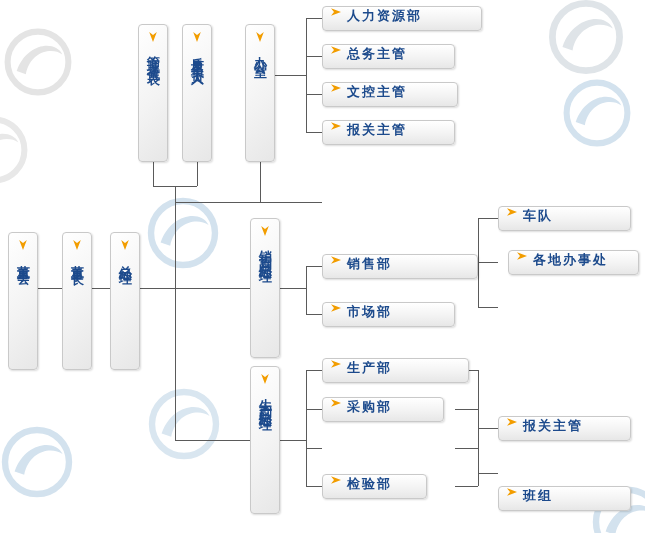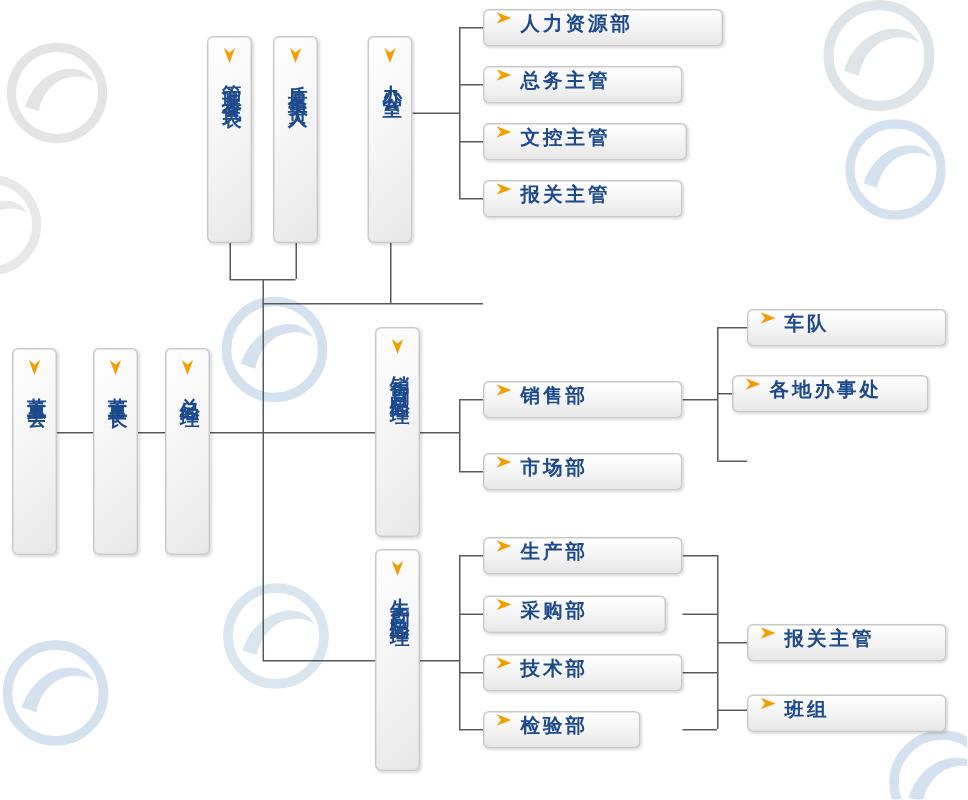--- a/index.html
+++ b/index.html
@@ -161,54 +161,50 @@
     <span class="hlabel">总务主管</span>
   </div>
   <div class="hbox" style="left:322px;top:82px;width:136px">
     <span class="arrow"></span>
     <span class="hlabel">文控主管</span>
   </div>
   <div class="hbox" style="left:322px;top:120px;width:133px">
     <span class="arrow"></span>
     <span class="hlabel">报关主管</span>
   </div>
-  <div class="hbox" style="left:322px;top:254px;width:133px">
+  <div class="hbox" style="left:322px;top:254px;width:156px">
     <span class="arrow"></span>
     <span class="hlabel">销售部</span>
   </div>
   <div class="hbox" style="left:498px;top:206px;width:133px">
     <span class="arrow"></span>
     <span class="hlabel">车队</span>
   </div>
   <div class="hbox" style="left:322px;top:302px;width:133px">
     <span class="arrow"></span>
     <span class="hlabel">市场部</span>
   </div>
-  <div class="hbox" style="left:488px;top:250px;width:131px">
+  <div class="hbox" style="left:508px;top:250px;width:131px">
     <span class="arrow"></span>
     <span class="hlabel">各地办事处</span>
   </div>
-  <div class="hbox" style="left:322px;top:358px;width:133px">
+  <div class="hbox" style="left:322px;top:358px;width:147px">
     <span class="arrow"></span>
     <span class="hlabel">生产部</span>
   </div>
   <div class="hbox" style="left:322px;top:397px;width:122px">
     <span class="arrow"></span>
     <span class="hlabel">采购部</span>
   </div>
-  <div class="hbox" style="left:322px;top:436px;width:133px">
-    <span class="arrow"></span>
-    <span class="hlabel">技术部</span>
-  </div>
   <div class="hbox" style="left:322px;top:474px;width:105px">
     <span class="arrow"></span>
     <span class="hlabel">检验部</span>
   </div>
   <div class="hbox" style="left:498px;top:416px;width:133px">
     <span class="arrow"></span>
     <span class="hlabel">报关主管</span>
   </div>
-  <div class="hbox" style="left:498px;top:463px;width:133px">
+  <div class="hbox" style="left:498px;top:486px;width:133px">
     <span class="arrow"></span>
     <span class="hlabel">班组</span>
   </div>
 
 </div>
 
 </body></html>

